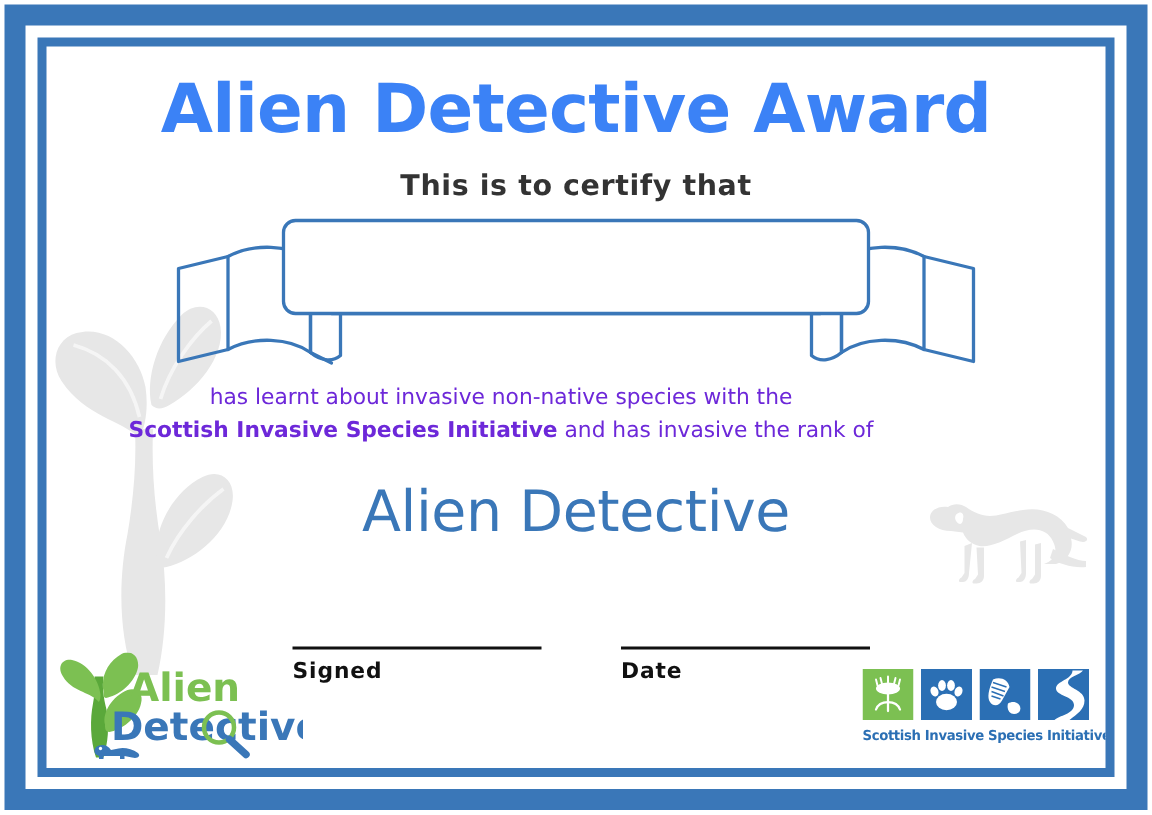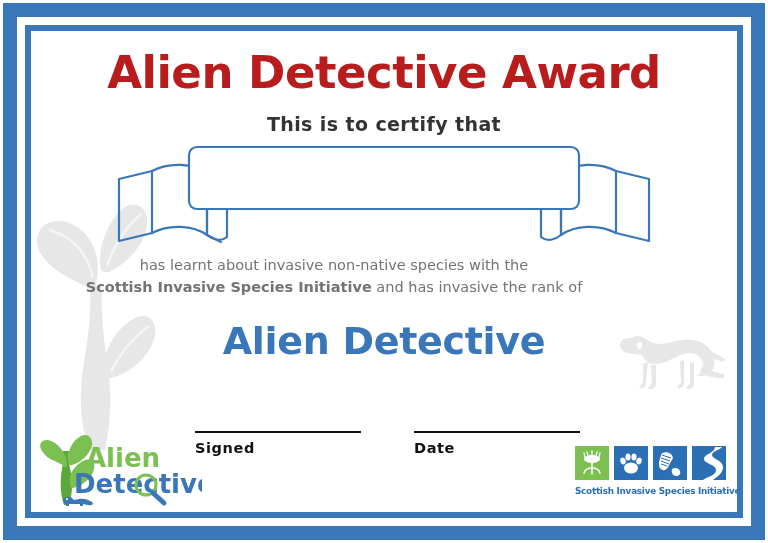--- a/index.html
+++ b/index.html
@@ -61,21 +61,21 @@
   
   .title {
     position: absolute;
     left: 0; top: 18px;
     width: 706px;
     text-align: center;
     font-family: "DejaVu Sans", sans-serif;
     font-weight: bold;
     font-size: 45px;
     letter-spacing: -0.5px;
-    color: #b91c1c;
+    color: #3b82f6;
     line-height: 1.05;
   }
   .subtitle {
     position: absolute;
     left: 0; top: 82px;
     width: 706px;
     text-align: center;
     font-family: "DejaVu Sans", sans-serif;
     font-weight: bold;
     font-size: 19px;
@@ -92,33 +92,33 @@
   .ribbon-wrap svg { display: block; }
 
   
   .body-text {
     position: absolute;
     left: 0; top: 223px;
     width: 606px;
     text-align: center;
     font-family: "DejaVu Sans", sans-serif;
     font-size: 14.5px;
-    color: #737373;
+    color: #6d28d9;
     line-height: 1.55;
   }
   .body-text b { font-weight: bold; }
 
   
   .rank {
     position: absolute;
     left: 0; top: 288px;
     width: 706px;
     text-align: center;
     font-family: "DejaVu Sans", sans-serif;
-    font-weight: bold;
+    font-weight: normal;
     font-size: 38px;
     letter-spacing: -0.3px;
     color: #3a77b8;
   }
 
   
   .sig-group { position: absolute; }
   .sig-signed { left: 164px; top: 400px; }
   .sig-date   { left: 383px; top: 400px; }
 

